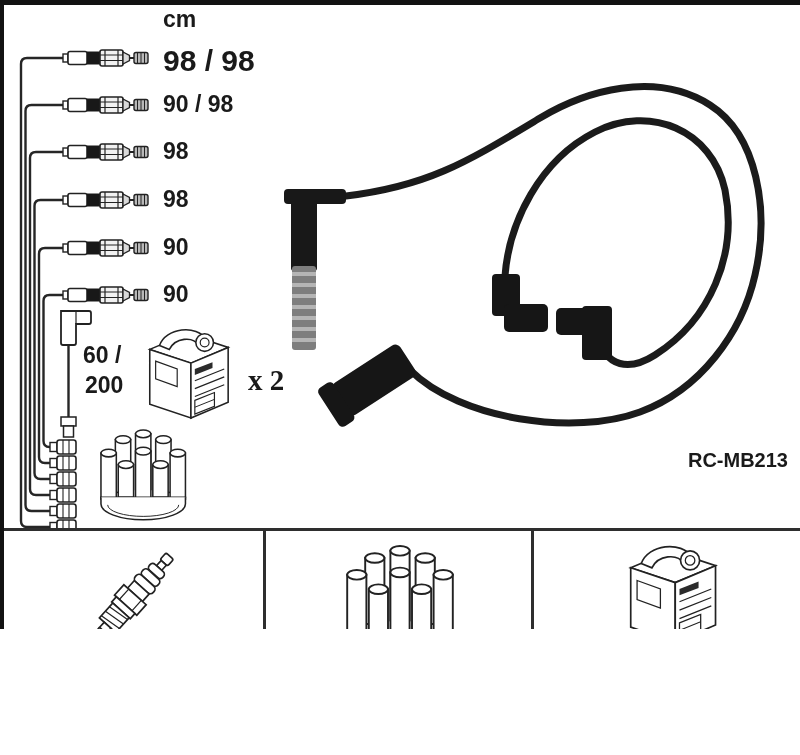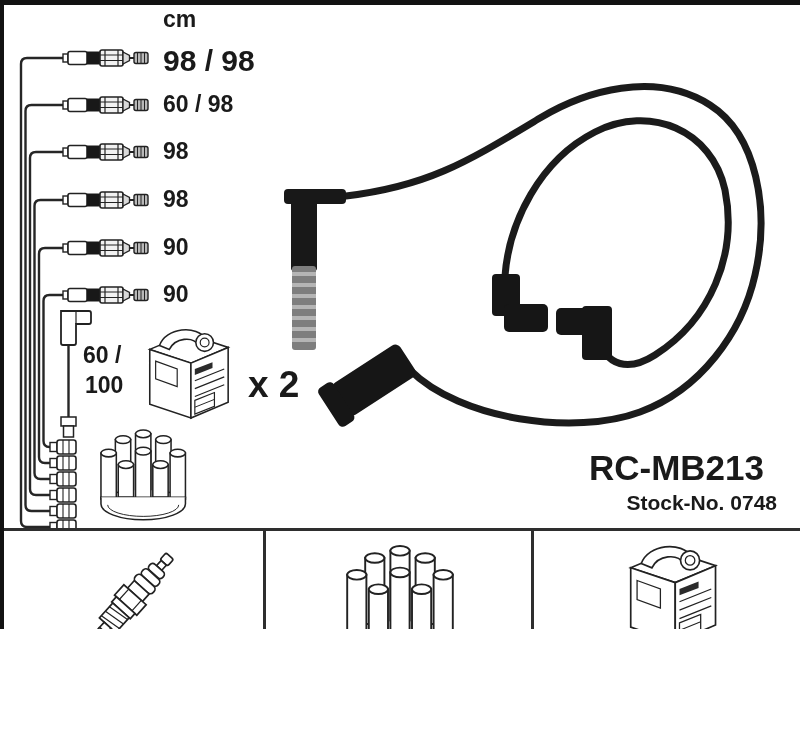--- a/index.html
+++ b/index.html
@@ -21,22 +21,22 @@
   .lbl{position:absolute;font-weight:bold;white-space:nowrap;line-height:1;}
   .unit{left:163px;top:8px;font-size:23px;}
   .len0{left:163px;top:46px;font-size:30px;}
   .len1{left:163px;top:93px;font-size:23px;}
   .len2{left:163px;top:140px;font-size:23px;}
   .len3{left:163px;top:188px;font-size:23px;}
   .len4{left:163px;top:236px;font-size:23px;}
   .len5{left:163px;top:283px;font-size:23px;}
   .cw1{left:83px;top:344px;font-size:23px;text-align:center;}
   .cw2{left:85px;top:374px;font-size:23px;}
-  .qty{left:248px;top:366px;font-size:37px;}
-  .model{right:36px;top:450px;font-size:35px;text-align:right;}
+  .qty{left:248px;top:366px;font-size:29px;font-family:Liberation Serif, serif;}
+  .model{right:12px;top:450px;font-size:20px;text-align:right;}
   .stock{right:23px;top:492px;font-size:21px;text-align:right;}
   svg{display:block;}
 </style>
 </head>
 <body>
 
 <div class="figure">
 
   <svg class="abs" style="left:0;top:0" width="800" height="530" viewBox="0 0 800 530">
     <defs>
@@ -236,30 +236,29 @@
       <rect x="645" y="671" width="45" height="56" fill="#161616"></rect>
       <rect x="649" y="688" width="38" height="5" fill="#fff"></rect>
       <rect x="649" y="698" width="38" height="5" fill="#fff"></rect>
       <rect x="649" y="708" width="38" height="5" fill="#fff"></rect>
       <rect x="627" y="725" width="78" height="19" fill="#161616"></rect>
     </g>
   </svg>
 
   <div class="lbl unit">cm</div>
   <div class="lbl len0">98 / 98</div>
-  <div class="lbl len1">60 / 98</div>
+  <div class="lbl len1">90 / 98</div>
   <div class="lbl len2">98</div>
   <div class="lbl len3">98</div>
   <div class="lbl len4">90</div>
   <div class="lbl len5">90</div>
   <div class="lbl cw1">60 /</div>
-  <div class="lbl cw2">100</div>
+  <div class="lbl cw2">200</div>
   <div class="lbl qty">x 2</div>
   <div class="lbl model">RC-MB213</div>
-  <div class="lbl stock">Stock-No. 0748</div>
 
   <div class="abs g-top"></div>
   <div class="abs g-row"></div>
   <div class="abs g-v1"></div>
   <div class="abs g-v2"></div>
   <div class="abs b-top"></div>
   <div class="abs b-left"></div>
   <div class="abs b-bottom"></div>
 
 </div>

